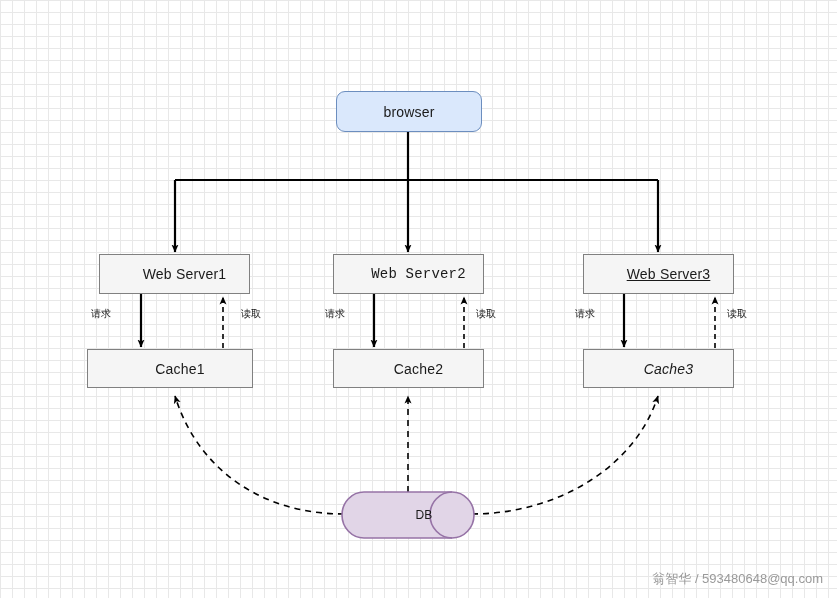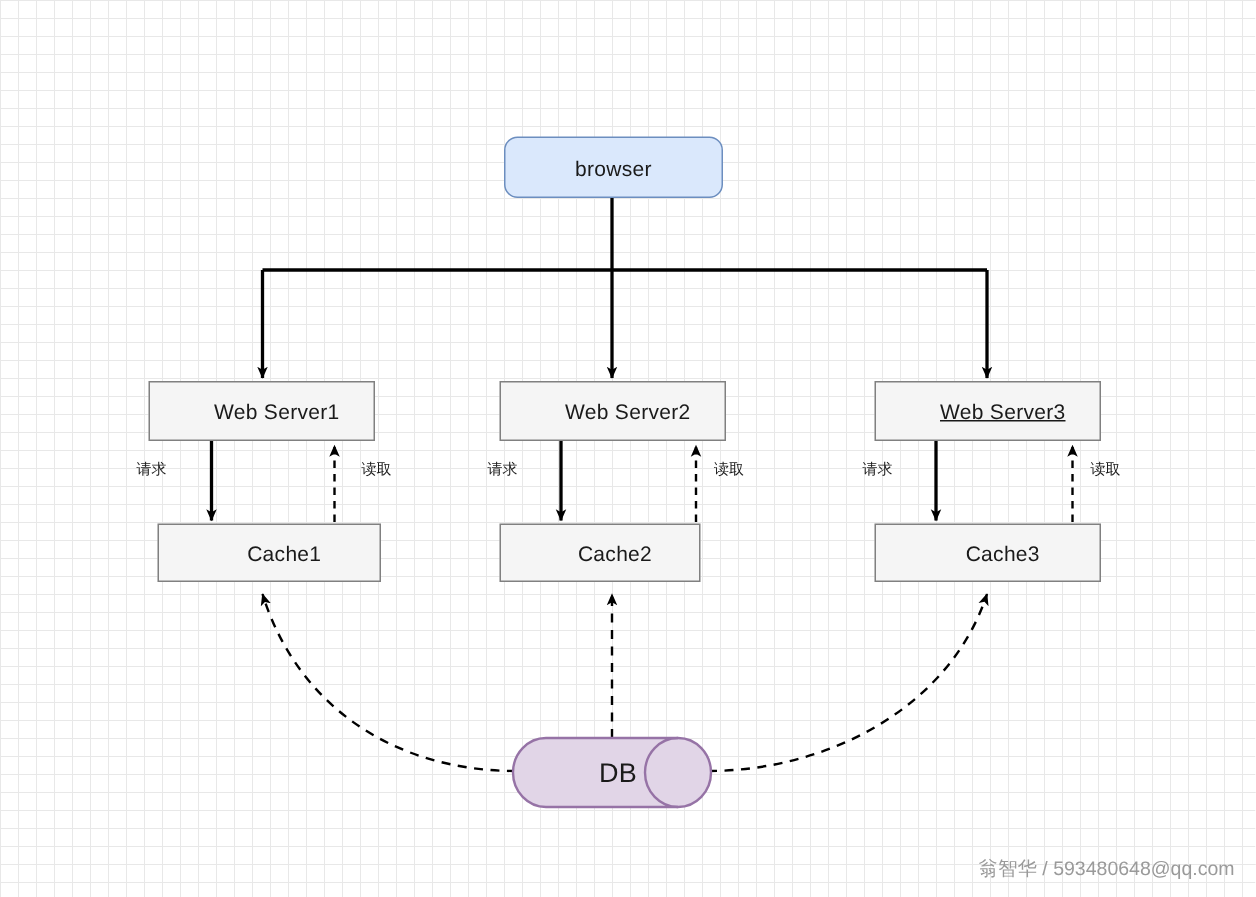--- a/index.html
+++ b/index.html
@@ -49,27 +49,27 @@
     background: #dae8fc;
     border: 1.6px solid #6c8ebf;
     border-radius: 9px;
   }
   .node-db {
     background: transparent;
     border: none;
   }
   .db-label {
     position: absolute;
-    left: 4px; top: 0;
+    left: 16px; top: 0;
     width: 100%;
     height: 100%;
     display: flex;
     align-items: center;
     justify-content: center;
-    font-size: 18px;
+    font-size: 12px;
     color: #1a1a1a;
     z-index: 3;
   }
   .edge-label {
     position: absolute;
     font-size: 10px;
     color: #1a1a1a;
     white-space: nowrap;
     line-height: 1;
   }
@@ -142,37 +142,37 @@
   </svg>
 
   <div class="node node-browser" style="left:336px; top:91px; width:146px; height:41px;">
     <span>browser</span>
   </div>
 
   <div class="node node-rect" style="left:99px; top:254px; width:151px; height:40px;">
     <span>Web Server1</span>
   </div>
 
-  <div class="node node-rect" style="left:333px; top:254px; width:151px; height:40px;">
+  <div class="node node-rect" style="left:333px; top:254px; width:151px; height:40px;font-family:Liberation Mono, monospace;">
     <span>Web Server2</span>
   </div>
 
   <div class="node node-rect" style="left:583px; top:254px; width:151px; height:40px;text-decoration:underline;">
     <span>Web Server3</span>
   </div>
 
-  <div class="node node-rect" style="left:105px; top:349px; width:149px; height:39px;">
+  <div class="node node-rect" style="left:87px; top:349px; width:166px; height:39px;">
     <span>Cache1</span>
   </div>
 
-  <div class="node node-rect" style="left:333px; top:349px; width:134px; height:39px;">
+  <div class="node node-rect" style="left:333px; top:349px; width:151px; height:39px;">
     <span>Cache2</span>
   </div>
 
-  <div class="node node-rect" style="left:583px; top:349px; width:151px; height:39px;">
+  <div class="node node-rect" style="left:583px; top:349px; width:151px; height:39px;font-style:italic;">
     <span>Cache3</span>
   </div>
 
   <div class="node node-db" style="left:342px; top:492px; width:132px; height:46px;">
     <span class="db-label">DB</span>
   </div>
 
   <div class="edge-label" style="left:91px; top:309px;">
     <span>请求</span>
   </div>

